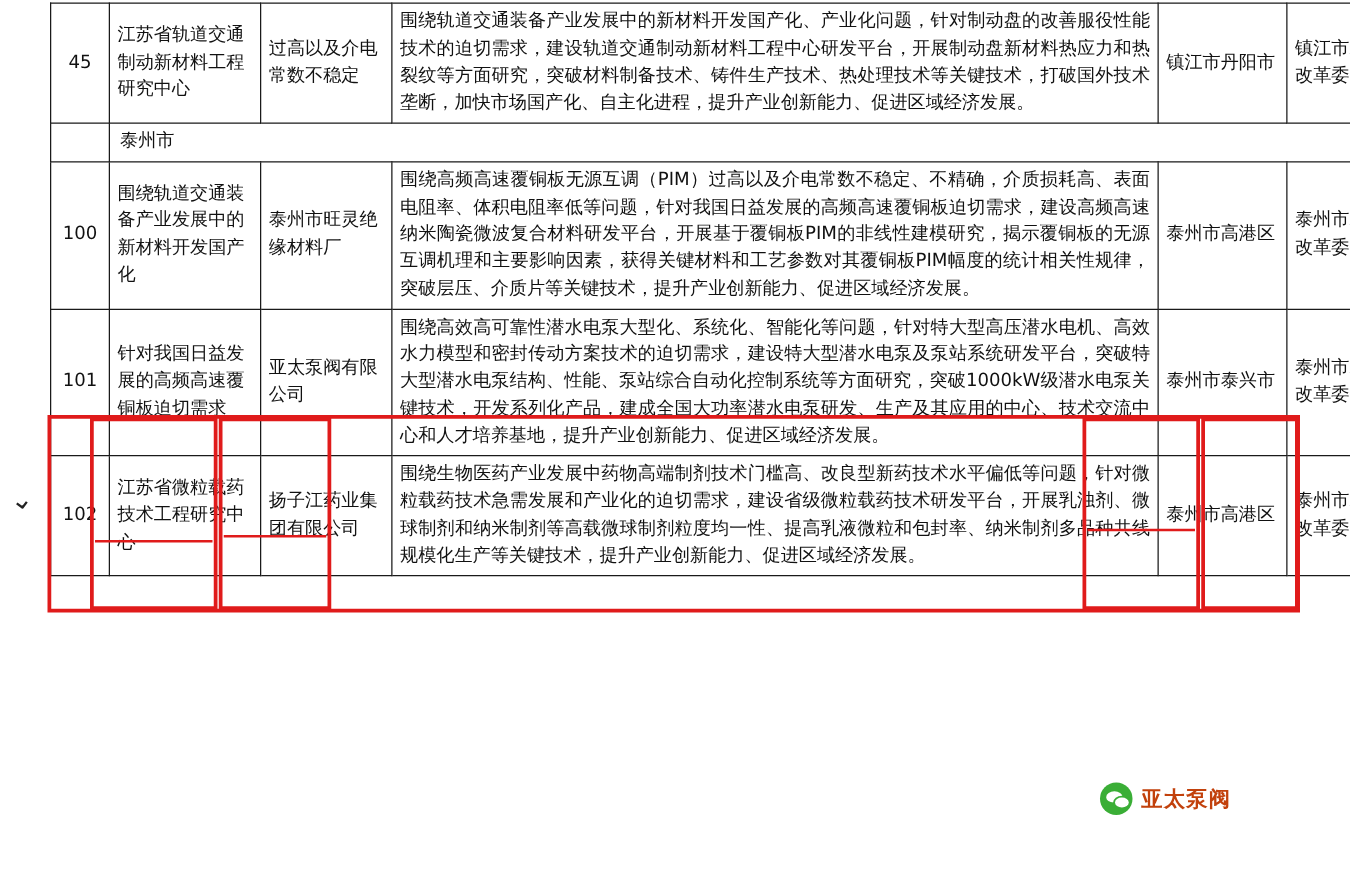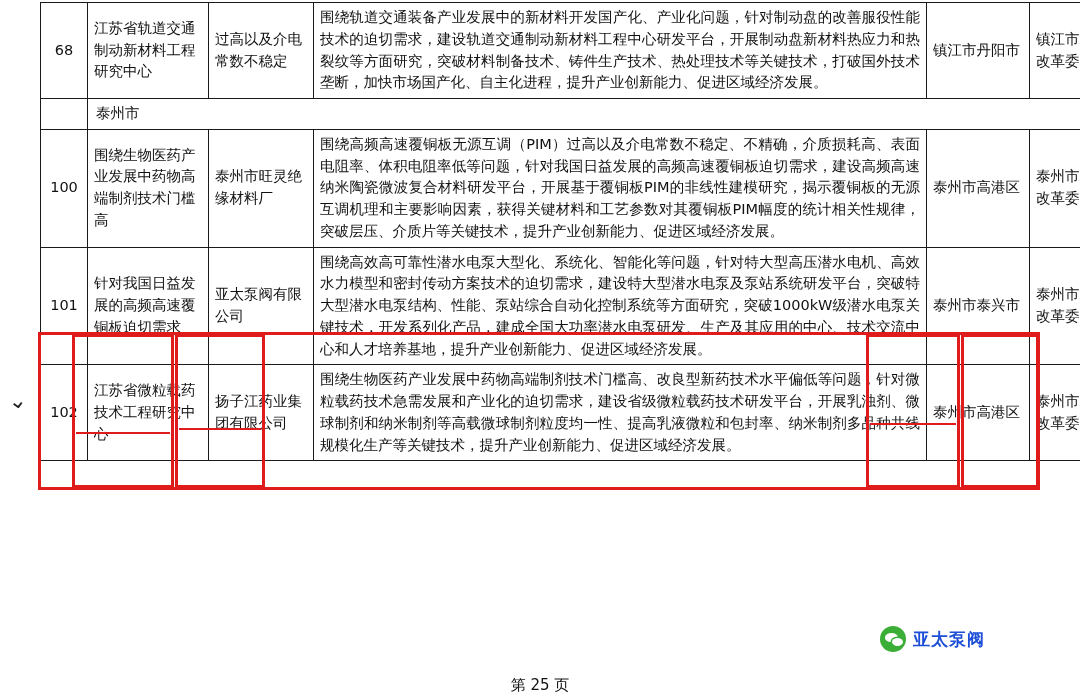--- a/index.html
+++ b/index.html
@@ -125,50 +125,50 @@
     content: "";
     position: absolute;
     left: 12px; top: 12px;
     width: 11px; height: 8px;
     background: #fff;
     border-radius: 50%;
     box-shadow: 0 0 0 1.5px #3aae36;
   }
   .wechat-badge .wc-text {
     font-size: 17px;
-    color: #1d4ed8;
+    color: #c2410c;
     letter-spacing: 1px;
     font-weight: bold;
   }
 </style>
 </head>
 <body>
 
 <div id="page">
 
   <table class="doc-table">
     <tbody>
 
       <tr>
-        <td class="col-num">68</td>
+        <td class="col-num">45</td>
         <td class="col-name cell-v">江苏省轨道交通制动新材料工程研究中心</td>
         <td class="col-org cell-v">过高以及介电常数不稳定</td>
         <td class="col-desc desc">围绕轨道交通装备产业发展中的新材料开发国产化、产业化问题，针对制动盘的改善服役性能技术的迫切需求，建设轨道交通制动新材料工程中心研发平台，开展制动盘新材料热应力和热裂纹等方面研究，突破材料制备技术、铸件生产技术、热处理技术等关键技术，打破国外技术垄断，加快市场国产化、自主化进程，提升产业创新能力、促进区域经济发展。</td>
         <td class="col-area cell-v">镇江市丹阳市</td>
         <td class="col-dept cell-v">镇江市发展改革委</td>
       </tr>
 
       <tr class="city-row">
         <td class="col-num"></td>
         <td class="city-label" colspan="5">泰州市</td>
       </tr>
 
       <tr>
         <td class="col-num">100</td>
-        <td class="col-name cell-v">围绕生物医药产业发展中药物高端制剂技术门槛高</td>
+        <td class="col-name cell-v">围绕轨道交通装备产业发展中的新材料开发国产化</td>
         <td class="col-org cell-v">泰州市旺灵绝缘材料厂</td>
         <td class="col-desc desc">围绕高频高速覆铜板无源互调（PIM）过高以及介电常数不稳定、不精确，介质损耗高、表面电阻率、体积电阻率低等问题，针对我国日益发展的高频高速覆铜板迫切需求，建设高频高速纳米陶瓷微波复合材料研发平台，开展基于覆铜板PIM的非线性建模研究，揭示覆铜板的无源互调机理和主要影响因素，获得关键材料和工艺参数对其覆铜板PIM幅度的统计相关性规律，突破层压、介质片等关键技术，提升产业创新能力、促进区域经济发展。</td>
         <td class="col-area cell-v">泰州市高港区</td>
         <td class="col-dept cell-v">泰州市发展改革委</td>
       </tr>
 
       <tr>
         <td class="col-num">101</td>
         <td class="col-name cell-v">针对我国日益发展的高频高速覆铜板迫切需求</td>
         <td class="col-org cell-v">亚太泵阀有限公司</td>
@@ -193,20 +193,19 @@
   <div class="hl" id="hl-org"></div>
   <div class="hl" id="hl-area"></div>
   <div class="hl" id="hl-dept"></div>
 
   <div class="underline-red" id="ul-name"></div>
   <div class="underline-red" id="ul-org"></div>
   <div class="underline-red" id="ul-area"></div>
 
   <div class="margin-mark">⌄</div>
 
-  <div class="page-footer">第 25 页</div>
 
   <div class="wechat-badge">
     <span class="wc-icon"></span>
     <span class="wc-text">亚太泵阀</span>
   </div>
 
 </div>
 
 </body></html>

